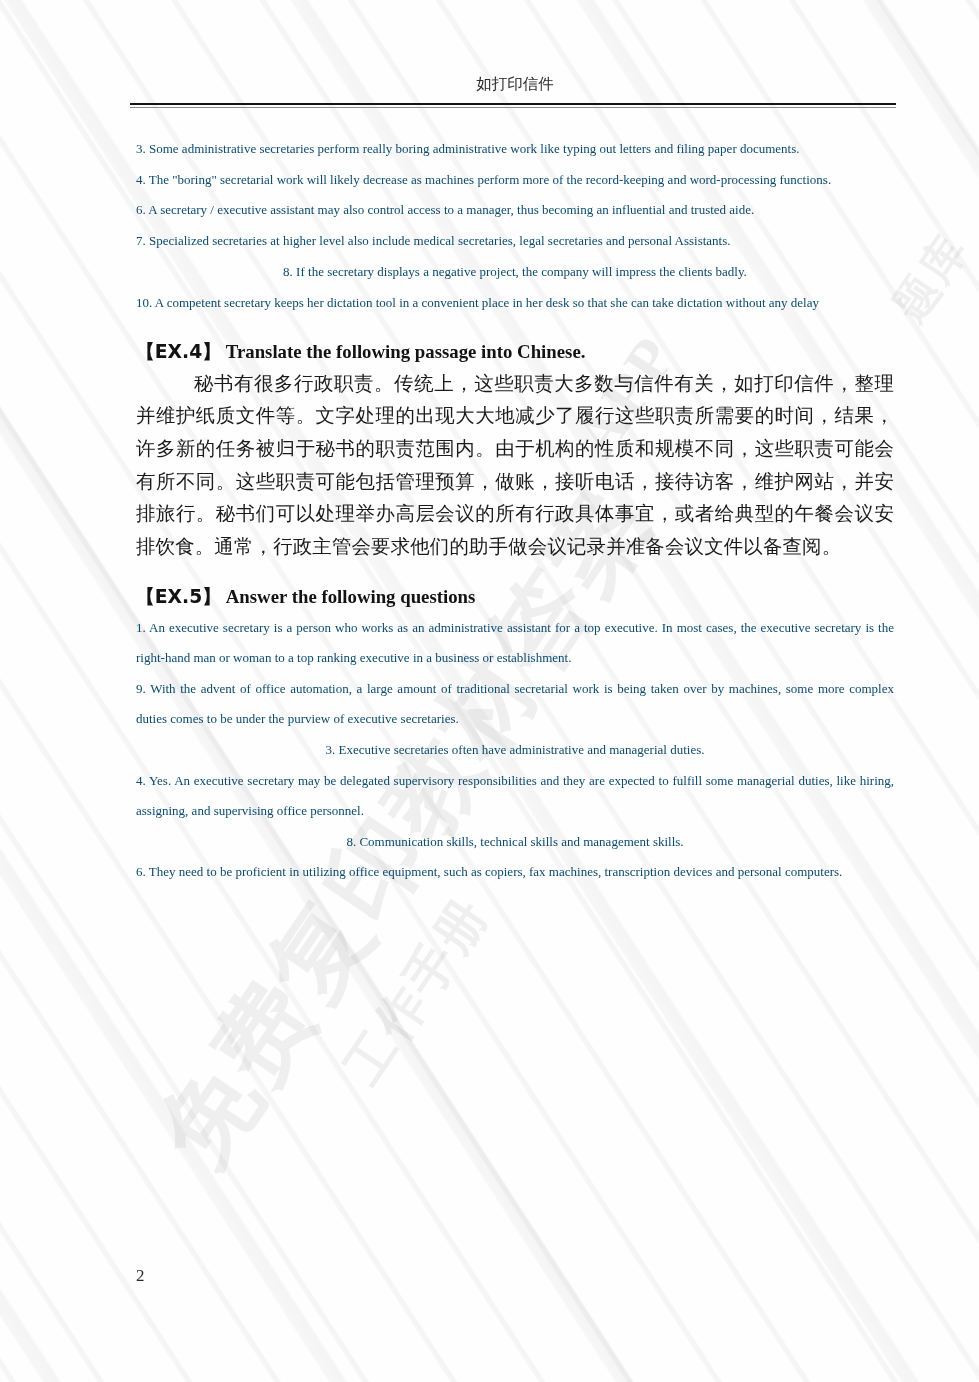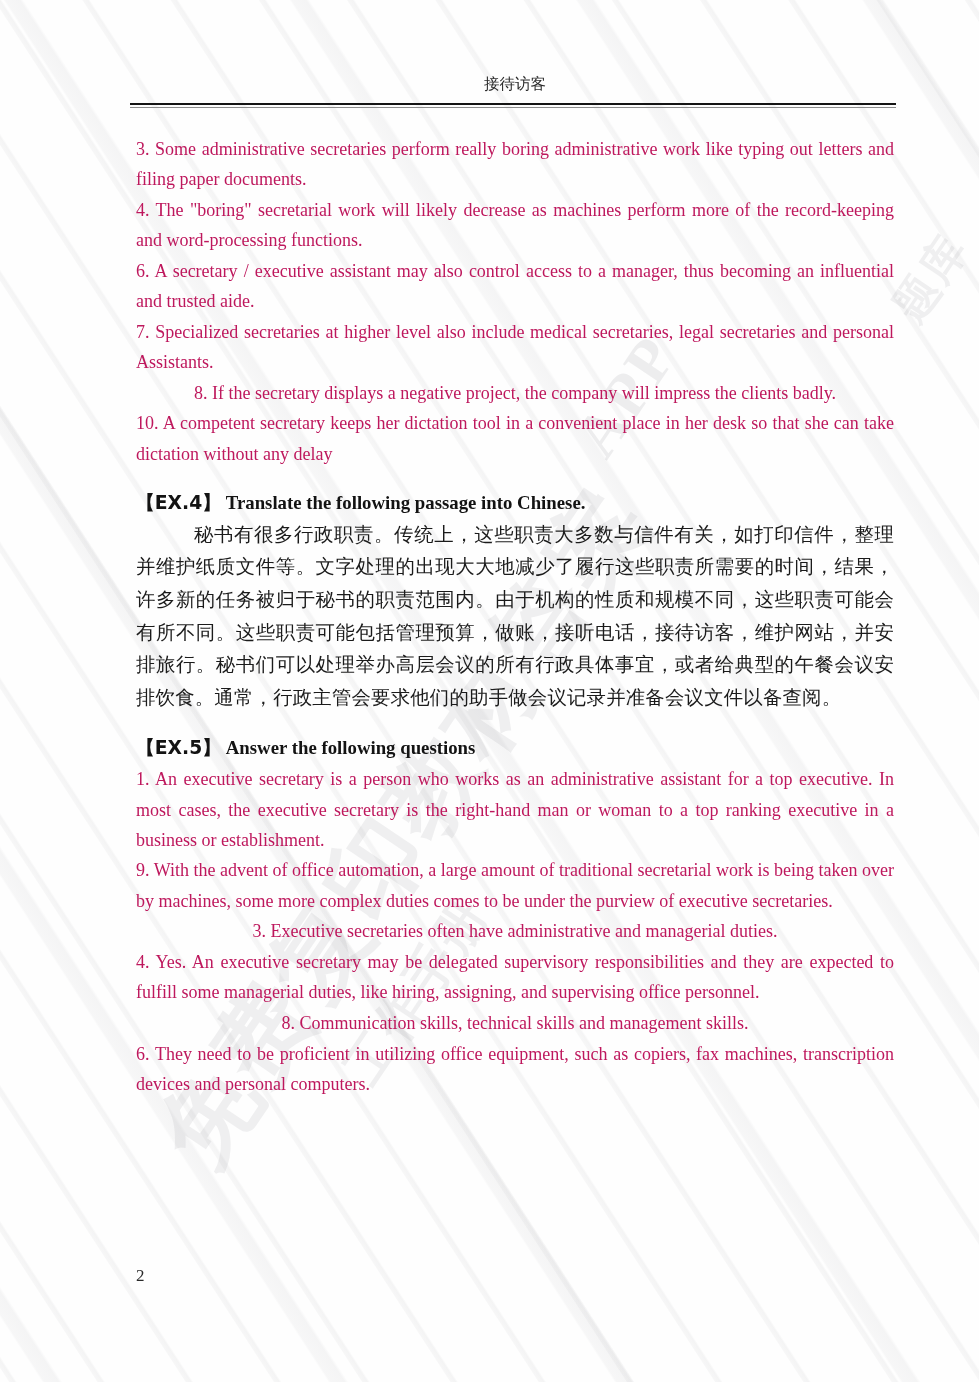--- a/index.html
+++ b/index.html
@@ -123,25 +123,25 @@
 
   .body-block {
     position: absolute;
     top: 134px;
     left: 136px;
     width: 758px;
   }
 
   p.para {
     margin: 0 0 0.5px 0;
-    font-size: 18px;
+    font-size: 13px;
     line-height: 30.2px;
     text-align: justify;
     text-justify: inter-word;
-    color: #be185d;
+    color: #0c4a6e;
   }
   p.para.last-left {
     text-align: center;
   }
 
   p.heading {
     margin: 18px 0 1px 0;
     font-size: 18.8px;
     line-height: 31px;
     font-weight: bold;
@@ -182,21 +182,21 @@
     <div class="wm-streaks"></div>
     <div class="wm-streaks2"></div>
     <div class="wm-text wm-a">APP</div>
     <div class="wm-text wm-b">免费复印教材答案</div>
     <div class="wm-text wm-c">工作手册</div>
     <div class="wm-text wm-d">题库</div>
   </div>
 
   <div class="content">
 
-    <div class="running-head">接待访客</div>
+    <div class="running-head">如打印信件</div>
     <div class="head-rule"></div>
 
     <div class="body-block">
 
       <p class="para">3. Some administrative secretaries perform really boring administrative work like typing out letters and filing paper documents.</p>
       <p class="para">4. The "boring" secretarial work will likely decrease as machines perform more of the record-keeping and word-processing functions.</p>
       <p class="para">6. A secretary / executive assistant may also control access to a manager, thus becoming an influential and trusted aide.</p>
       <p class="para">7. Specialized secretaries at higher level also include medical secretaries, legal secretaries and personal Assistants.</p>
       <p class="para last-left">8. If the secretary displays a negative project, the company will impress the clients badly.</p>
       <p class="para">10. A competent secretary keeps her dictation tool in a convenient place in her desk so that she can take dictation without any delay</p>

